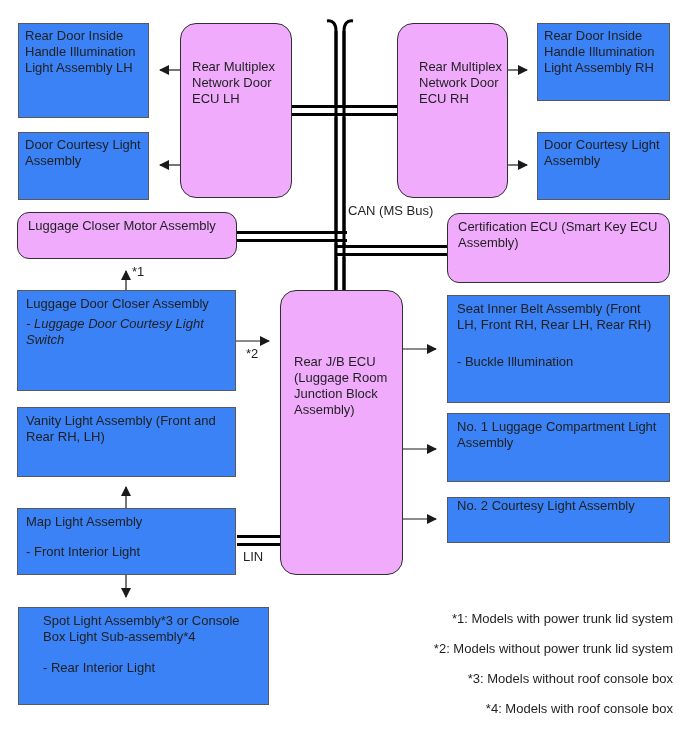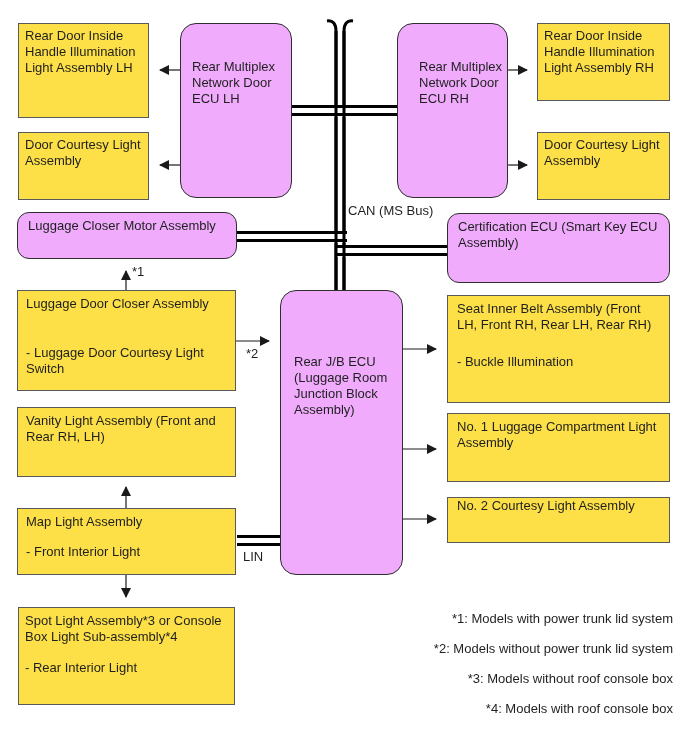--- a/index.html
+++ b/index.html
@@ -2,21 +2,21 @@
 <html><head>
 <meta charset="utf-8">
 <style>
   html,body{margin:0;padding:0;background:#fff;}
   #canvas{
     position:relative;width:690px;height:756px;background:#ffffff;
     font-family:"Liberation Sans","DejaVu Sans",sans-serif;
     font-size:13px;line-height:16px;color:#1f1f1f;overflow:hidden;
   }
   .box{
-    position:absolute;background:#fde047;border:1px solid #58595b;
+    position:absolute;background:#3b82f6;border:1px solid #58595b;
     box-sizing:border-box;padding:4px 6px;
   }
   .rbox{
     position:absolute;background:#f0abfc;border:1px solid #2f2f2f;
     box-sizing:border-box;border-radius:16px;padding:4px 10px;
   }
   .sub{display:block;}
   .lbl{position:absolute;white-space:nowrap;}
   #wires{position:absolute;left:0;top:0;z-index:0;}
   .box,.rbox,.lbl{z-index:1;}
@@ -107,21 +107,21 @@
   <div class="box" style="left:537px;top:132px;width:133px;height:68px;">
     <span>Door Courtesy Light Assembly</span>
   </div>
 
   <div class="rbox" style="left:17px;top:212px;width:220px;height:47px;border-radius:12px;padding:5px 10px;">
     <span>Luggage Closer Motor Assembly</span>
   </div>
 
   <div class="box" style="left:17px;top:290px;width:219px;height:101px;padding:5px 8px;">
     <span>Luggage Door Closer Assembly</span>
-    <span class="sub" style="margin-top:33px;">- Luggage Door Courtesy Light Switch</span>
+    <span class="sub" style="margin-top:4px;font-style:italic;">- Luggage Door Courtesy Light Switch</span>
   </div>
 
   <div class="rbox" style="left:280px;top:290px;width:123px;height:285px;padding:63px 4px 4px 13px;">
     <span>Rear J/B ECU (Luggage Room Junction Block Assembly)</span>
   </div>
 
   <div class="rbox" style="left:447px;top:213px;width:223px;height:70px;border-radius:12px;padding:5px 10px;">
     <span>Certification ECU (Smart Key ECU Assembly)</span>
   </div>
 
@@ -140,21 +140,21 @@
 
   <div class="box" style="left:17px;top:407px;width:219px;height:70px;padding:5px 8px;">
     <span>Vanity Light Assembly (Front and Rear RH, LH)</span>
   </div>
 
   <div class="box" style="left:17px;top:508px;width:219px;height:67px;padding:5px 8px;">
     <span>Map Light Assembly</span>
     <span class="sub" style="margin-top:14px;">- Front Interior Light</span>
   </div>
 
-  <div class="box" style="left:18px;top:607px;width:217px;height:98px;padding:5px 6px;">
+  <div class="box" style="left:18px;top:607px;width:251px;height:98px;padding:5px 24px;">
     <span>Spot Light Assembly*3 or Console Box Light Sub-assembly*4</span>
     <span class="sub" style="margin-top:15px;">- Rear Interior Light</span>
   </div>
 
   <div class="lbl" style="left:348px;top:203px;">CAN (MS Bus)</div>
   <div class="lbl" style="left:243px;top:549px;">LIN</div>
   <div class="lbl" style="left:132px;top:264px;">*1</div>
   <div class="lbl" style="left:246px;top:346px;">*2</div>
 
   <div class="notes">

